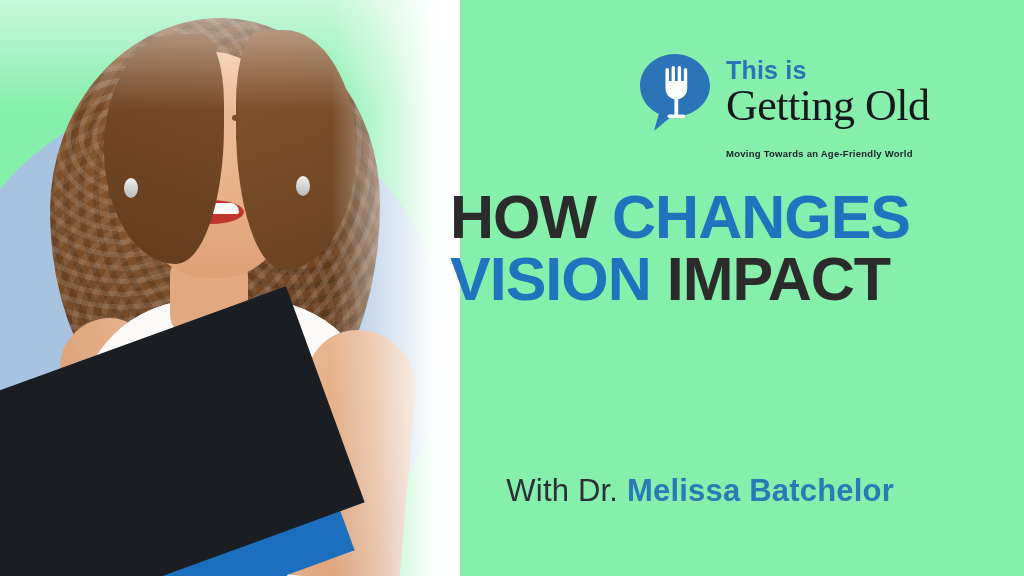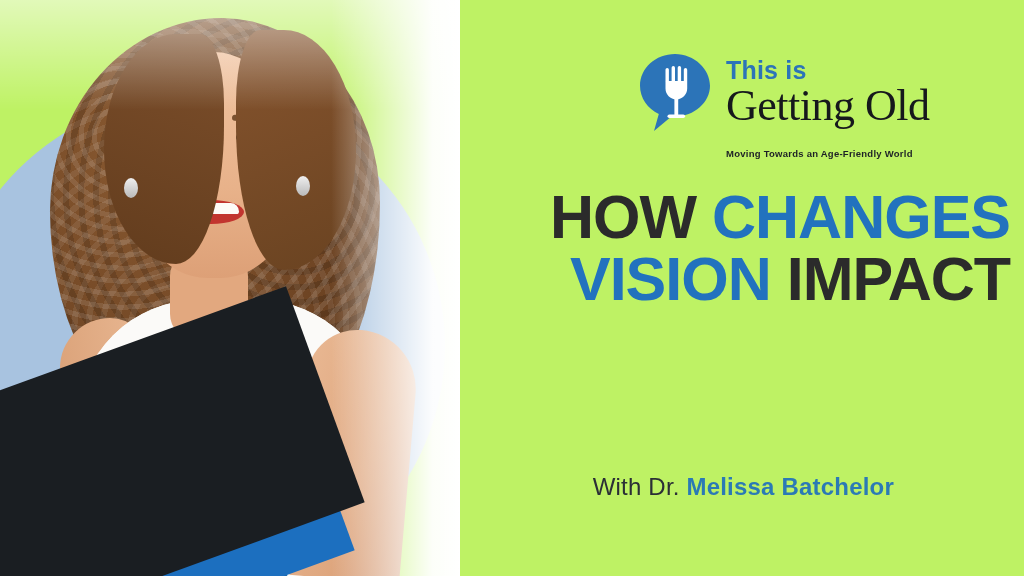--- a/index.html
+++ b/index.html
@@ -8,21 +8,21 @@
   html, body {
     width:1024px; height:576px;
     background:#ffffff;
     font-family:"Liberation Sans", sans-serif;
     overflow:hidden;
   }
 
   .canvas {
     position:relative;
     width:1024px; height:576px;
-    background:#bef264;
+    background:#86efac;
     overflow:hidden;
   }
 
   
   .photo-area {
     position:absolute;
     left:0; top:0;
     width:460px; height:576px;
     overflow:hidden;
   }
@@ -202,35 +202,35 @@
     font-family:"Liberation Sans", sans-serif;
     font-weight:bold; font-size:9.5px; letter-spacing:.25px;
     color:#1d2126; margin-top:19px;
   }
 
   
   .headline {
     position:absolute;
     right:14px; top:186px;
     width:560px;
-    text-align:right;
+    text-align:left;
     font-weight:bold;
     font-size:61px;
     line-height:1.02;
     letter-spacing:-1px;
     color:#2b2b2b;
   }
   .headline .line { display:block; white-space:nowrap; }
   .hl-blue { color:#2272be; }
 
   
   .byline {
     position:absolute;
     right:130px; top:473px;
-    font-size:24px;
+    font-size:31px;
     color:#2b2f36;
     letter-spacing:.2px;
     white-space:nowrap;
   }
   .byline .name { color:#2b7ab5; font-weight:bold; }
 </style>
 </head>
 <body>
 
 <div class="canvas">

